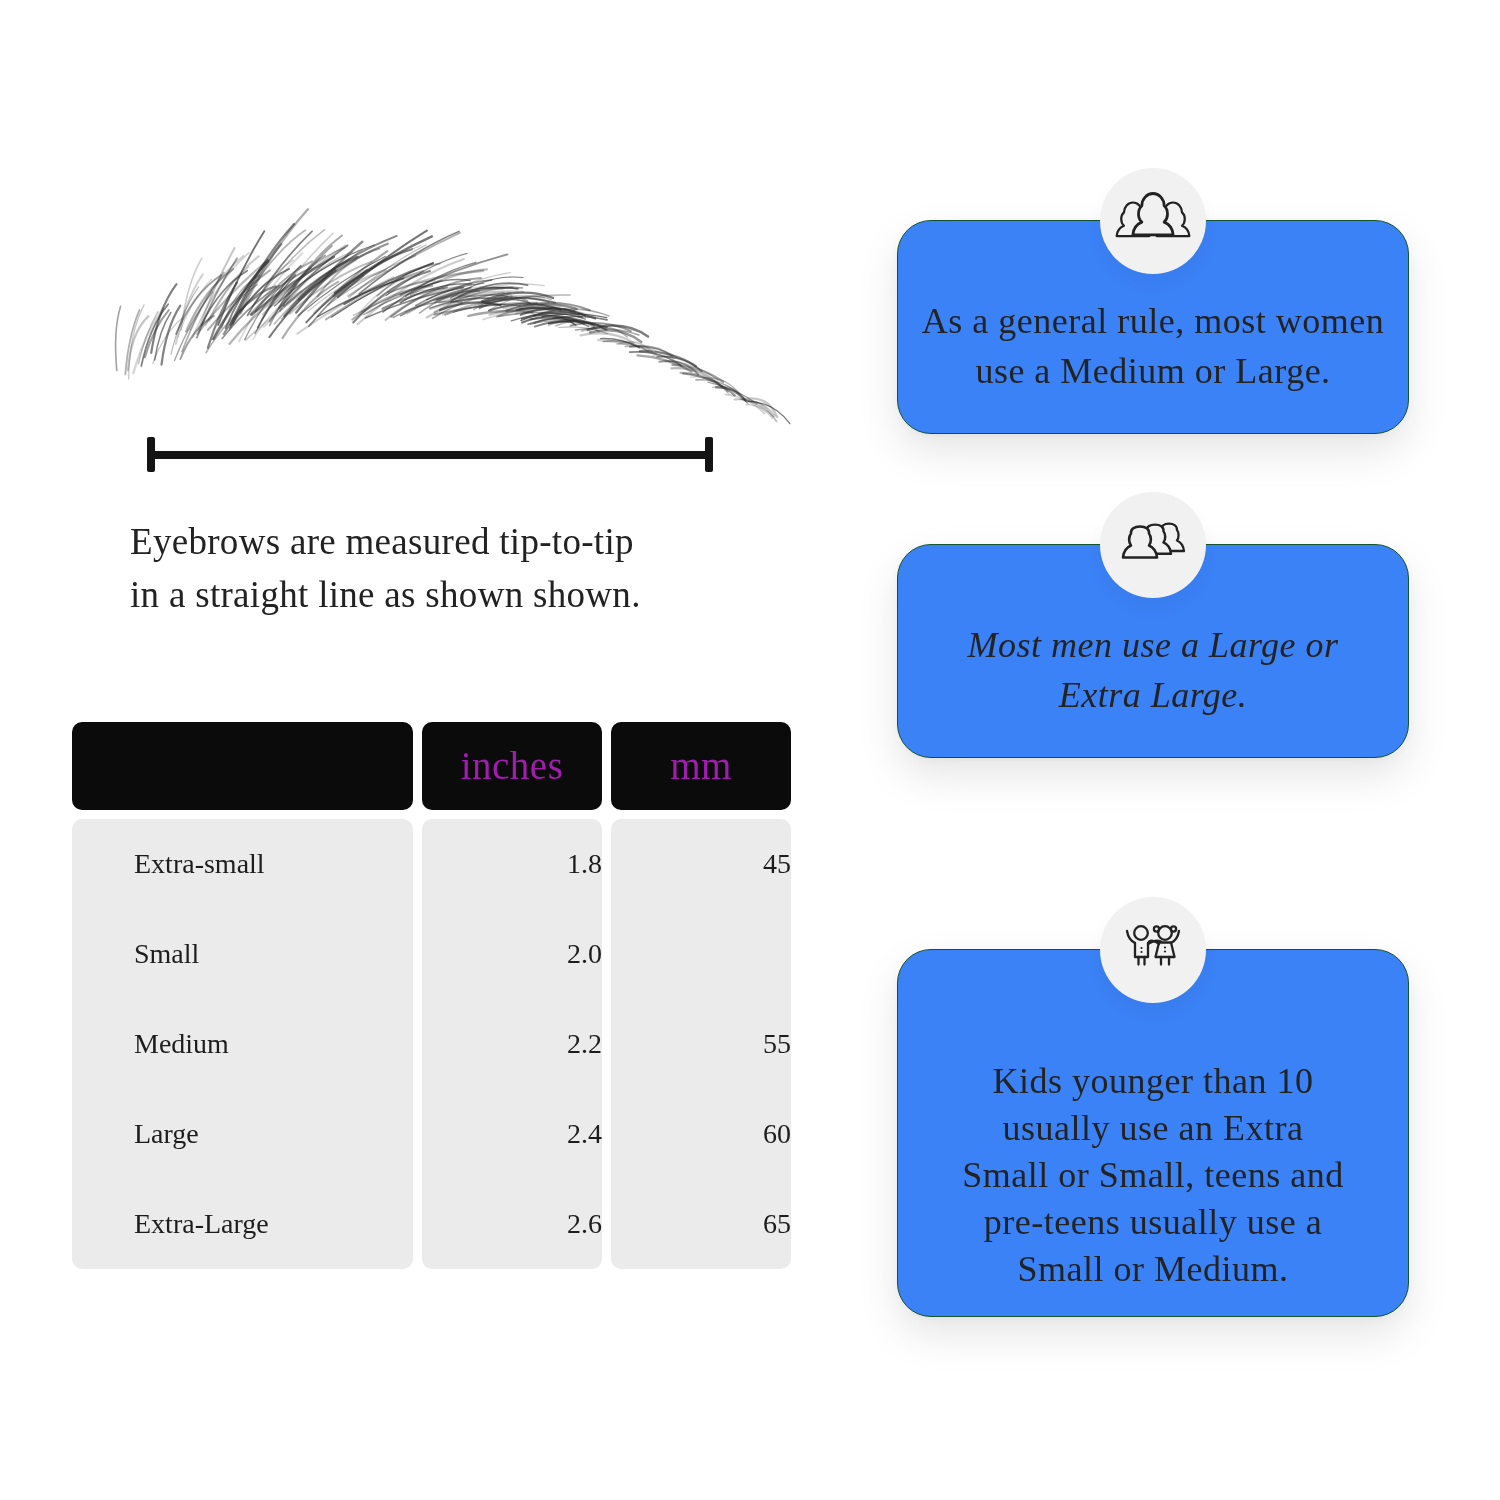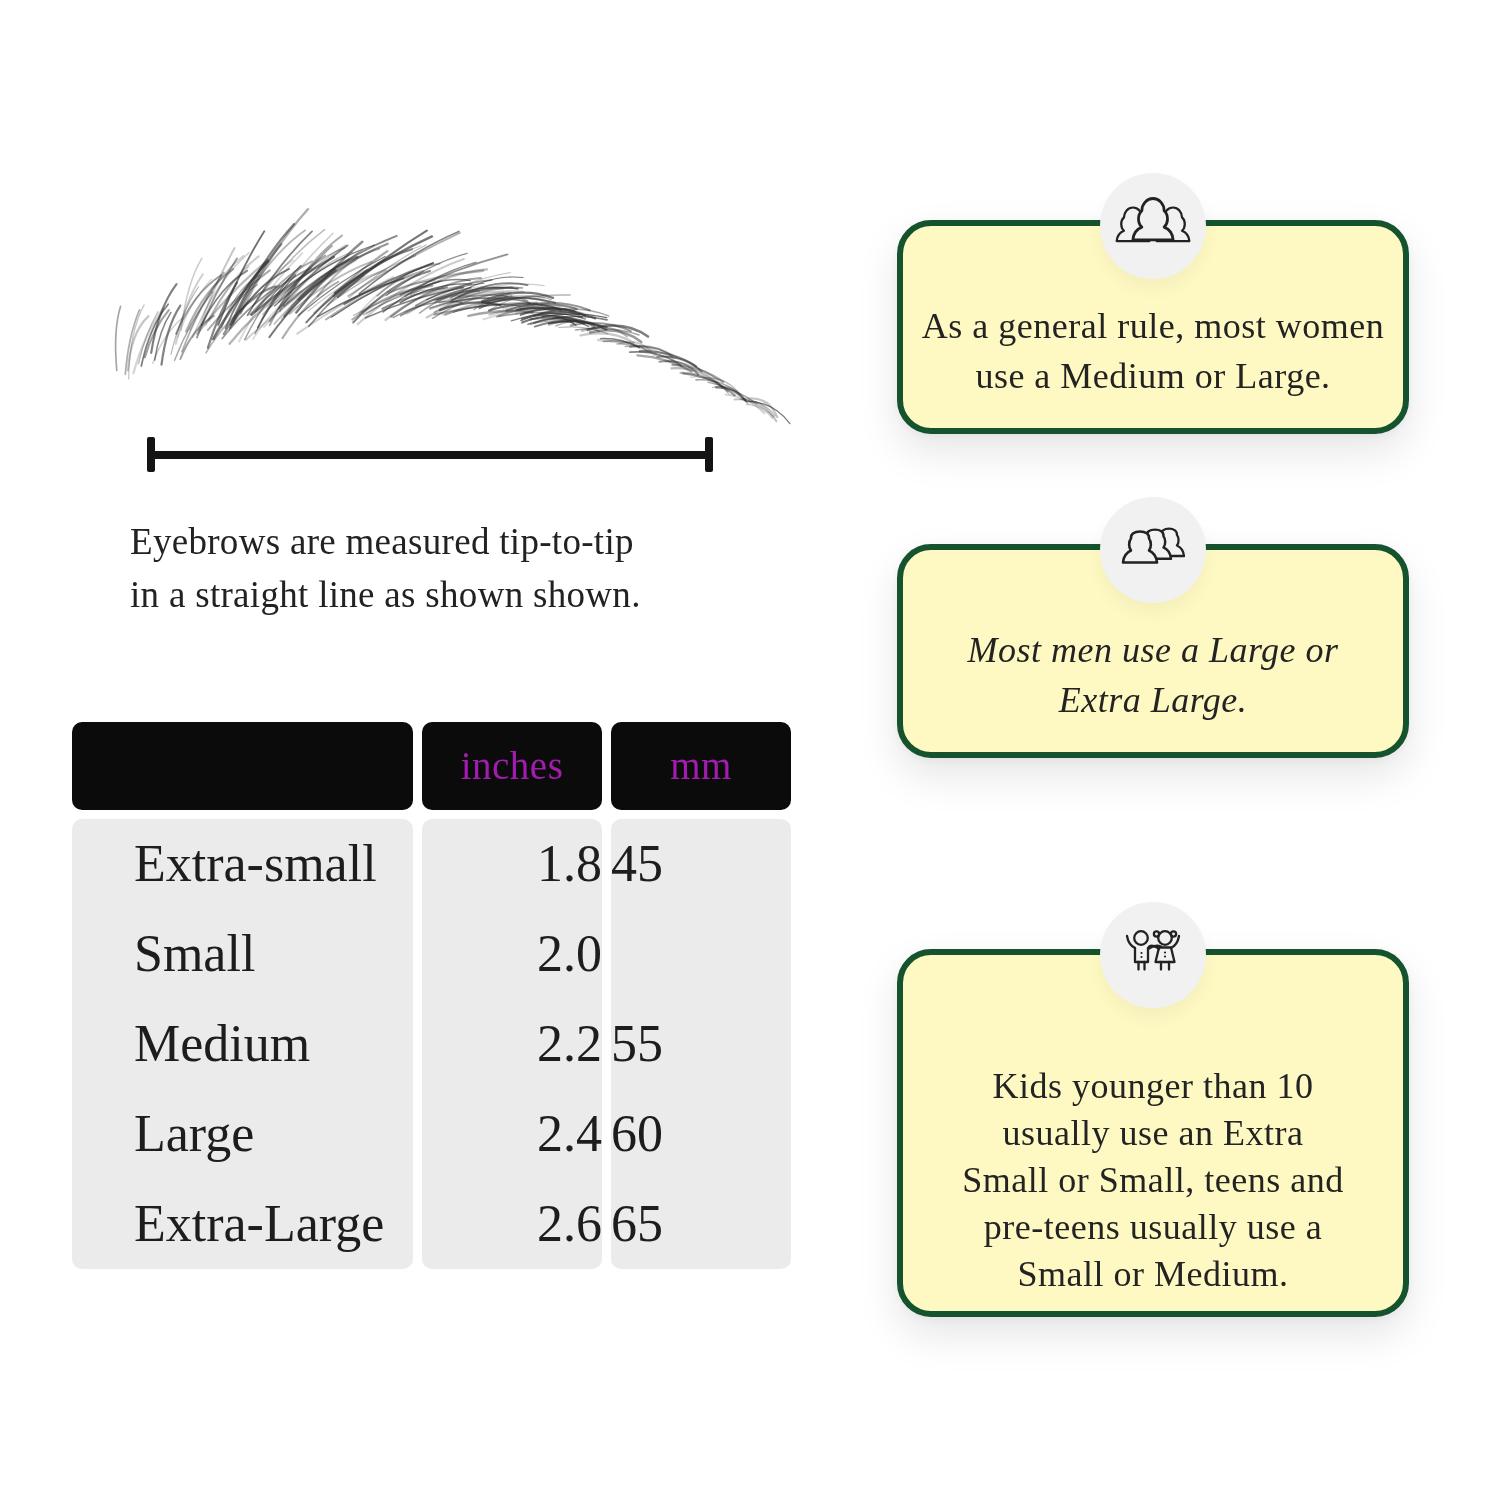--- a/index.html
+++ b/index.html
@@ -23,28 +23,28 @@
   .col-bg{position:absolute;border-radius:10px;}
   .head-bg{top:722px;height:88px;background:#0b0b0b;}
   .body-bg{top:819px;height:450px;background:#ebebeb;}
   .c1{left:72px;width:341px;}
   .c2{left:422px;width:180px;}
   .c3{left:611px;width:180px;}
   .head-label{
     position:absolute;top:722px;height:88px;line-height:88px;text-align:center;
     color:#a21caf;font-size:39px;letter-spacing:.5px;
   }
-  .t-row{position:absolute;left:72px;width:591px;height:90px;font-size:52px;}
+  .t-row{position:absolute;left:72px;width:591px;height:90px;font-size:28px;}
   .t-row .cell-name{position:absolute;left:62px;line-height:90px;white-space:nowrap;}
   .t-row .cell-in{position:absolute;left:350px;width:180px;text-align:right;line-height:90px;}
-  .t-row .cell-mm{position:absolute;left:539px;width:180px;text-align:left;line-height:90px;}
+  .t-row .cell-mm{position:absolute;left:539px;width:180px;text-align:right;line-height:90px;}
 
   
   .card{
-    position:absolute;left:897px;width:512px;background:#fef9c3;border:6px solid #14532d;
+    position:absolute;left:897px;width:512px;background:#3b82f6;border:1px solid #14532d;
     border-radius:34px;box-shadow:0 18px 42px rgba(0,0,0,.10),0 2px 8px rgba(0,0,0,.04);
     box-sizing:border-box;
   }
   #card-women{top:220px;height:214px;}
   #card-men{top:544px;height:214px;font-style:italic;}
   #card-kids{top:949px;height:368px;}
   .icon-circle{
     position:absolute;top:-53px;left:50%;transform:translateX(-50%);
     width:106px;height:106px;border-radius:50%;background:#f1f1f1;
     display:flex;align-items:center;justify-content:center;

